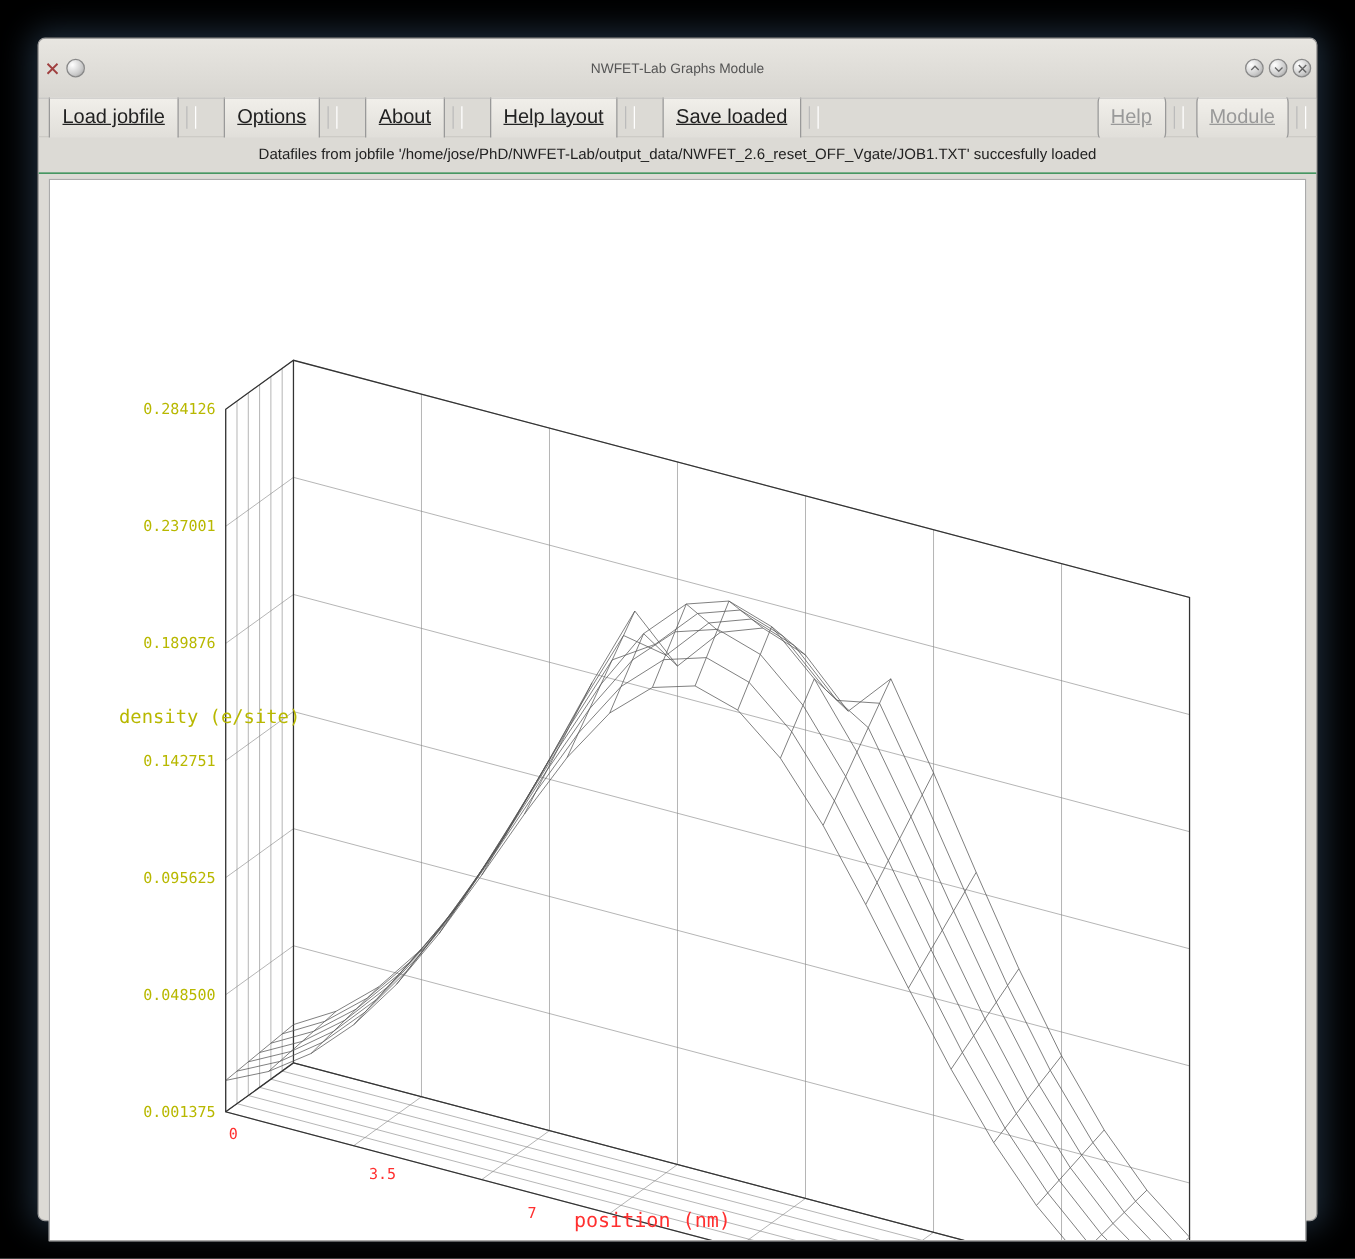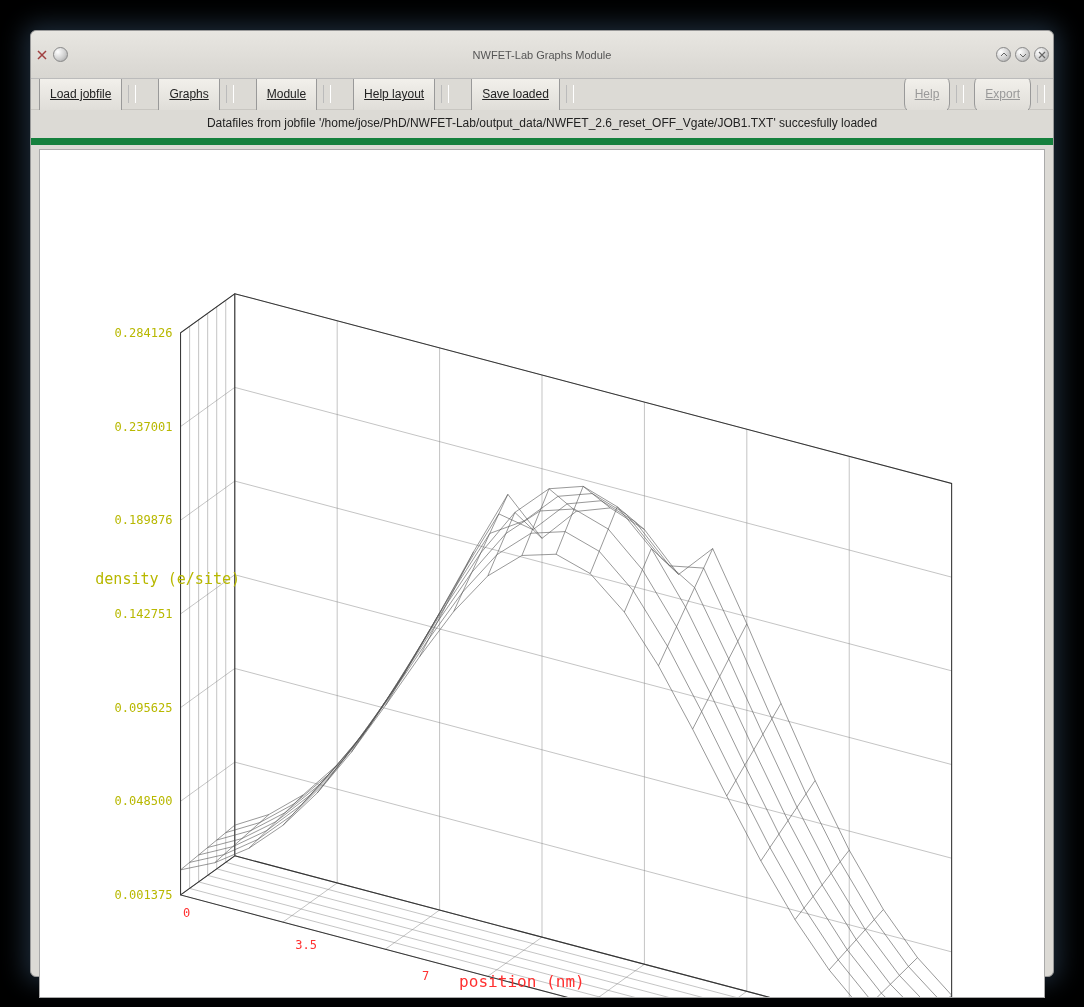--- a/index.html
+++ b/index.html
@@ -86,21 +86,21 @@
     height: 30px;
     display: flex;
     align-items: center;
     padding: 0 8px;
     gap: 0;
     background: #dcdad5;
     border-bottom: 1px solid #c8c6c1;
   }
   .toolbar .spacer { flex: 1; }
   .toolbar button {
-    font-size: 12px;
+    font-size: 16px;
     padding: 12px 10px;
     background: linear-gradient(#f4f2ed,#dedcd7);
     border: 1px solid #999;
     border-radius: 2px;
     color: #222;
     text-decoration: underline;
     cursor: pointer;
     margin-right: 4px;
   }
   .toolbar button.disabled {
@@ -115,21 +115,21 @@
     margin-right: 22px;
     border-left: 1px solid #bbb;
     border-right: 1px solid #fff;
   }
   .statusline {
     font-size: 12px;
     text-align: center;
     padding: 6px 4px 8px 4px;
     color: #222;
     background: #dcdad5;
-    border-bottom: 7px solid #15803d;
+    border-bottom: 1px solid #15803d;
   }
   .plot-container {
     flex: 1;
     margin: 4px 8px 8px 8px;
     background: #fff;
     border: 1px solid #aaa;
     position: relative;
   }
   .plot-container svg {
     width: 100%;
@@ -177,32 +177,32 @@
         <svg width="8" height="8" viewBox="0 0 8 8">
             <path d="M1 1 L7 7 M7 1 L1 7" stroke="#666" stroke-width="1.2"></path>
           </svg>
       </span>
     </div>
   </div>
 
   <div class="toolbar">
     <button>Load jobfile</button>
     <span class="sep"></span>
-    <button>Graphs</button>
-    <span class="sep"></span>
-    <button>Module</button>
+    <button>Options</button>
+    <span class="sep"></span>
+    <button>About</button>
     <span class="sep"></span>
     <button>Help layout</button>
     <span class="sep"></span>
     <button>Save loaded</button>
     <span class="sep"></span>
     <span class="spacer"></span>
     <button class="disabled">Help</button>
     <span class="sep" style="margin-right:10px"></span>
-    <button class="disabled">Export</button>
+    <button class="disabled">Module</button>
     <span class="sep" style="margin-right:0"></span>
   </div>
 
   <div class="statusline">Datafiles from jobfile '/home/jose/PhD/NWFET-Lab/output_data/NWFET_2.6_reset_OFF_Vgate/JOB1.TXT' succesfully loaded</div>
 
   <div class="plot-container">
     <svg id="plot-svg" viewBox="0 0 1000 840" preserveAspectRatio="xMidYMid meet">
         <path d="M140,740 L854,929" class="grid"></path>
         <path d="M149,733.5 L863,922.5" class="grid"></path>
         <path d="M158,727 L872,916" class="grid"></path>

